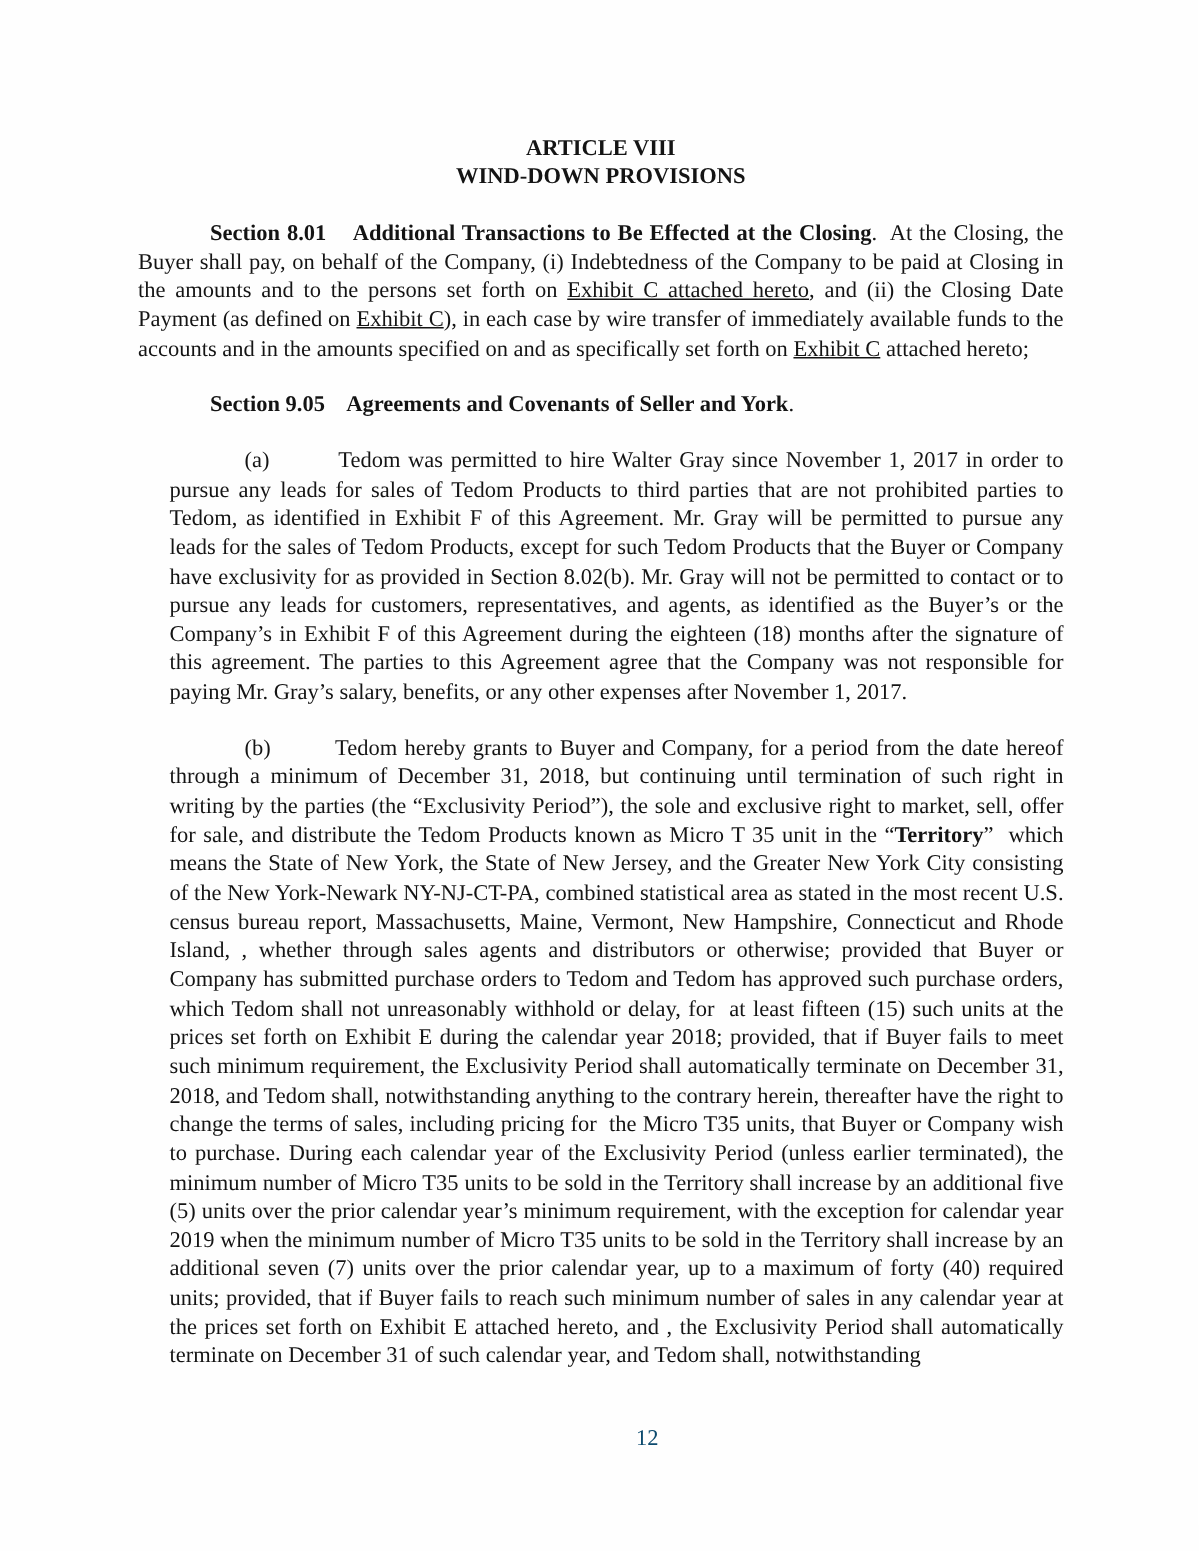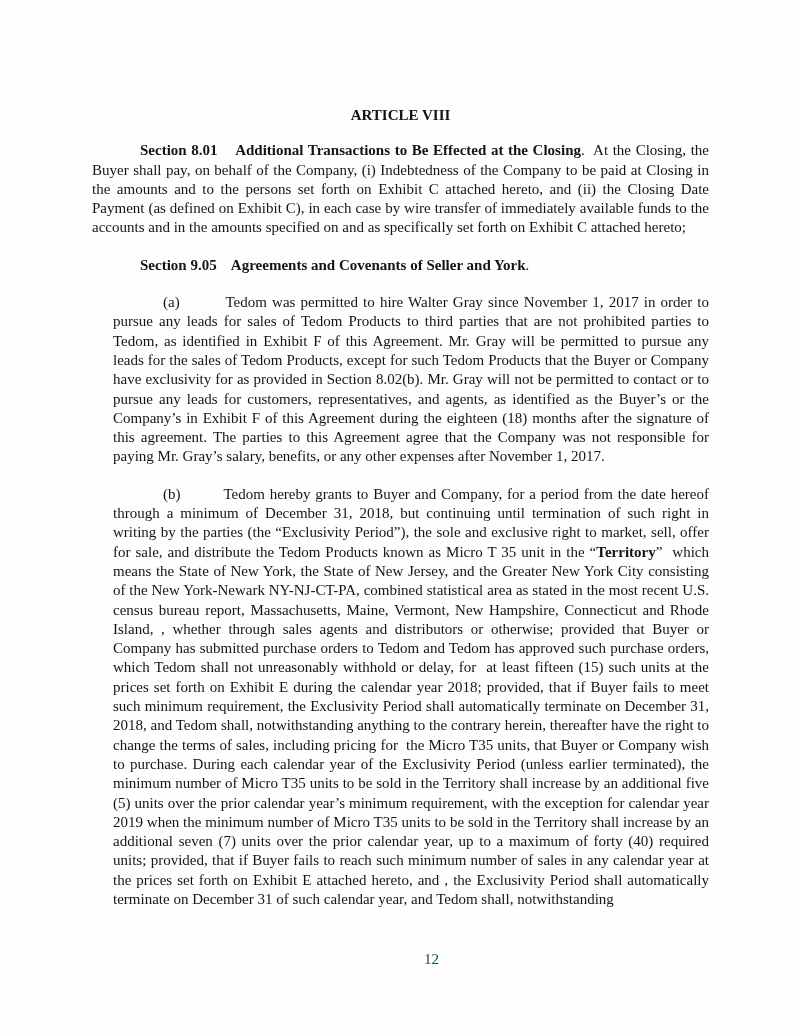--- a/index.html
+++ b/index.html
@@ -17,42 +17,43 @@
     left: 92px;
     top: 90px;
     width: 617px;
   }
   .para {
     font-size: 15px;
     line-height: 19.3px;
     text-align: justify;
     margin: 0 0 18px 0;
   }
-  .p-center { text-align: center; margin: 16px; }
+  .p-center { text-align: center; margin: 0; }
   .p-center-last { text-align: center; margin: 0 0 18px 0; }
   .p-main { text-indent: 48px; }
   .p-sub { margin-left: 21px; text-indent: 50px; }
   .run-b { font-weight: bold; }
-  .run-u { }
+  .run-u { text-decoration: underline; }
   .page-number {
     position: absolute;
     top: 951px;
     left: 0;
     width: 100%;
     text-align: center;
     font-size: 15px;
     color: #0c4a6e;
     padding-left: 32px;
   }
 </style>
 </head>
 <body>
 
 <div class="page">
   <div class="content">
       <p class="para p-center"><span class="run-b ">ARTICLE VIII</span></p>
+      <p class="para p-center-last"><span class="run-b ">WIND-DOWN PROVISIONS</span></p>
       <p class="para p-main"><span class="run-b ">Section 8.01</span><span class="run-b ">&nbsp;&nbsp;&nbsp; </span><span class="run-b ">Additional Transactions to Be Effected at the Closing</span><span class="">.&nbsp; At the Closing, the Buyer shall pay, on behalf of the Company, (i) Indebtedness of the Company to be paid at Closing in the amounts and to the persons set forth on </span><span class="run-u">Exhibit C attached hereto</span><span class="">, and (ii) the Closing Date Payment (as defined on </span><span class="run-u">Exhibit C</span><span class="">), in each case by wire transfer of immediately available funds to the accounts and in the amounts specified on and as specifically set forth on </span><span class="run-u">Exhibit C</span><span class=""> attached hereto;</span></p>
       <p class="para p-main"><span class="run-b ">Section 9.05</span><span class="run-b ">&nbsp;&nbsp;&nbsp; </span><span class="run-b ">Agreements and Covenants of Seller and York</span><span class="">.</span></p>
       <p class="para p-sub"><span class="">(a)</span><span class="">&nbsp;&nbsp;&nbsp;&nbsp;&nbsp;&nbsp;&nbsp;&nbsp; </span><span class="">Tedom was permitted to hire Walter Gray since November 1, 2017 in order to pursue any leads for sales of Tedom Products to third parties that are not prohibited parties to Tedom, as identified in Exhibit F of this Agreement. Mr. Gray will be permitted to pursue any leads for the sales of Tedom Products, except for such Tedom Products that the Buyer or Company have exclusivity for as provided in Section 8.02(b). Mr. Gray will not be permitted to contact or to pursue any leads for customers, representatives, and agents, as identified as the Buyer’s or the Company’s in Exhibit F of this Agreement during the eighteen (18) months after the signature of this agreement. The parties to this Agreement agree that the Company was not responsible for paying Mr. Gray’s salary, benefits, or any other expenses after November 1, 2017.</span></p>
       <p class="para p-sub"><span class="">(b)</span><span class="">&nbsp;&nbsp;&nbsp;&nbsp;&nbsp;&nbsp;&nbsp;&nbsp; </span><span class="">Tedom hereby grants to Buyer and Company, for a period from the date hereof through a minimum of December 31, 2018, but continuing until termination of such right in writing by the parties (the “Exclusivity Period”), the sole and exclusive right to market, sell, offer for sale, and distribute the Tedom Products known as Micro T 35 unit in the “</span><span class="run-b ">Territory</span><span class="">”&nbsp; which means the State of New York, the State of New Jersey, and the Greater New York City consisting of the New York-Newark NY-NJ-CT-PA, combined statistical area as stated in the most recent U.S. census bureau report, Massachusetts, Maine, Vermont, New Hampshire, Connecticut and Rhode Island, , whether through sales agents and distributors or otherwise; provided that Buyer or Company has submitted purchase orders to Tedom and Tedom has approved such purchase orders, which Tedom shall not unreasonably withhold or delay, for&nbsp; at least fifteen (15) such units at the prices set forth on Exhibit E during the calendar year 2018; provided, that if Buyer fails to meet such minimum requirement, the Exclusivity Period shall automatically terminate on December 31, 2018, and Tedom shall, notwithstanding anything to the contrary herein, thereafter have the right to change the terms of sales, including pricing for&nbsp; the Micro T35 units, that Buyer or Company wish to purchase. During each calendar year of the Exclusivity Period (unless earlier terminated), the minimum number of Micro T35 units to be sold in the Territory shall increase by an additional five (5) units over the prior calendar year’s minimum requirement, with the exception for calendar year 2019 when the minimum number of Micro T35 units to be sold in the Territory shall increase by an additional seven (7) units over the prior calendar year, up to a maximum of forty (40) required units; provided, that if Buyer fails to reach such minimum number of sales in any calendar year at the prices set forth on Exhibit E attached hereto, and , the Exclusivity Period shall automatically terminate on December 31 of such calendar year, and Tedom shall, notwithstanding</span></p>
     </div>
   <div class="page-number">12</div>
 </div>
 
 </body></html>

